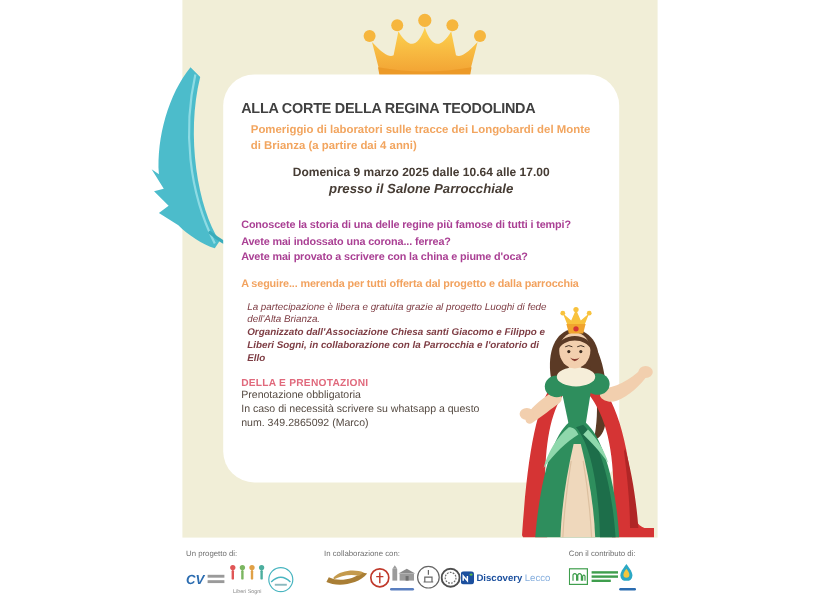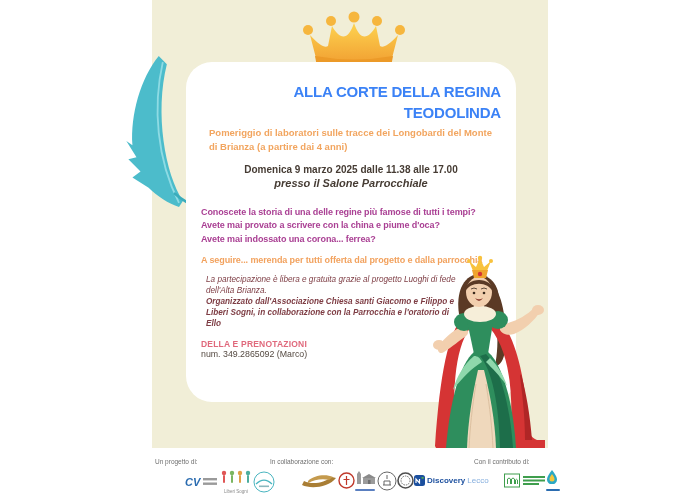--- a/index.html
+++ b/index.html
@@ -9,42 +9,42 @@
   
   .poster{position:absolute;left:152px;top:0;width:396px;height:448px;background:#f1eed7;}
 
   .feather{position:absolute;left:-28px;top:54px;width:110px;height:162px;}
   .crown-big{position:absolute;left:146px;top:10px;width:112px;height:60px;}
 
   .card{position:absolute;left:34px;top:62px;width:330px;height:340px;background:#ffffff;
         border-radius:26px;box-sizing:border-box;padding:20px 15px 0 15px;}
 
   .card p{margin:0;}
-  .title{font-size:15px;font-weight:bold;color:#3b82f6;text-align:right;line-height:1.38;letter-spacing:-0.2px;}
+  .title{font-size:12px;font-weight:bold;color:#404040;text-align:left;line-height:1.38;letter-spacing:-0.2px;}
   .subtitle{margin-top:3px !important;font-size:9.5px;font-weight:bold;color:#f2a55f;line-height:1.4;
             max-width:284px;margin-left:auto !important;margin-right:auto !important;}
   .date-line{margin-top:11px !important;font-size:10px;font-weight:bold;color:#463c34;text-align:center;}
   .venue-line{margin-top:2px !important;font-size:11px;font-weight:bold;font-style:italic;color:#463c34;text-align:center;}
   .questions{margin-top:17px;}
   .questions p{font-size:9px;font-weight:bold;color:#aa4094;line-height:1.5;white-space:nowrap;letter-spacing:-0.1px;}
   .invite{margin-top:12px !important;font-size:9.5px;font-weight:bold;font-style:italic;color:#8d4a9e;
           line-height:1.45;max-width:264px;}
   .snack{margin-top:9px !important;font-size:9px;font-weight:bold;color:#f2a25e;white-space:nowrap;letter-spacing:-0.1px;}
   .notes{margin-top:10px;padding-left:5px;}
   .notes p{font-size:8.2px;font-style:italic;color:#7e3d44;line-height:1.32;max-width:252px;}
   .note-bold{font-weight:bold;}
   .info-heading{margin-top:9px !important;font-size:8.5px;font-weight:bold;color:#e0697c;letter-spacing:0.2px;}
   .info-line{font-size:8.8px;color:#554a42;line-height:1.32;}
 
   .queen{position:absolute;left:276px;top:254px;width:122px;height:194px;}
 
   
   .fgroup{position:absolute;top:458px;}
   .fgroup .flabel{margin:0;font-size:6.5px;color:#6f6f6f;}
-  .logo-row{display:flex;align-items:center;gap:0;margin-top:5px;margin-left:30px;}
+  .logo-row{display:flex;align-items:center;gap:0;margin-top:5px;}
   .g1{left:155px;} .g2{left:270px;} .g3{left:474px;}
   .ls-text{font-size:4.5px;color:#8a8a8a;text-align:center;margin-top:1px;}
   .disc{display:flex;align-items:center;gap:2px;}
   .disc-bold{font-size:8px;font-weight:bold;color:#1b4f9e;text-align:center;}
   .disc-light{font-size:8px;color:#85aede;}
   .bar{background:#9a9a9a;height:2px;border-radius:1px;}
 </style>
 </head>
 <body>
 
@@ -69,33 +69,35 @@
       <circle cx="56" cy="7" r="5.5" fill="#f6b63e"></circle>
       <circle cx="79" cy="11" r="5" fill="#f6b63e"></circle>
       <circle cx="102" cy="20" r="5" fill="#f6b63e"></circle>
       <path d="M12 25 C22 36 27 38 30 36 L34 16 C42 30 50 31 56 13 C62 31 70 30 78 16 L82 36 C85 38 90 36 100 25 L93 52 L19 52 Z" fill="url(#gold)"></path>
       <path d="M17 46 Q56 53 95 46 L93 57 Q56 62 19 57 Z" fill="#ec9a28"></path>
     </svg>
 
     <div class="card">
       <p class="title">ALLA CORTE DELLA REGINA TEODOLINDA</p>
       <p class="subtitle">Pomeriggio di laboratori sulle tracce dei Longobardi del Monte di Brianza (a partire dai 4 anni)</p>
-      <p class="date-line">Domenica 9 marzo 2025 dalle 11.38 alle 17.00</p>
+      <p class="date-line">Domenica 9 marzo 2025 dalle 10.64 alle 17.00</p>
       <p class="venue-line">presso il Salone Parrocchiale</p>
       <div class="questions">
         <p>Conoscete la storia di una delle regine più famose di tutti i tempi?</p>
+        <p>Avete mai indossato una corona... ferrea?</p>
         <p>Avete mai provato a scrivere con la china e piume d'oca?</p>
-        <p>Avete mai indossato una corona... ferrea?</p>
       </div>
       <p class="snack">A seguire... merenda per tutti offerta dal progetto e dalla parrocchia</p>
       <div class="notes">
         <p>La partecipazione è libera e gratuita grazie al progetto Luoghi di fede dell'Alta Brianza.</p>
         <p class="note-bold">Organizzato dall'Associazione Chiesa santi Giacomo e Filippo e Liberi Sogni, in collaborazione con la Parrocchia e l'oratorio di Ello</p>
       </div>
       <p class="info-heading">DELLA E PRENOTAZIONI</p>
+      <p class="info-line">Prenotazione obbligatoria</p>
+      <p class="info-line">In caso di necessità scrivere su whatsapp a questo</p>
       <p class="info-line">num. 349.2865092 (Marco)</p>
     </div>
 
     <svg class="queen" viewBox="0 0 122 194" aria-hidden="true">
 
       <path d="M50 20 C34 22 28 40 31 60 L40 64 L64 64 L70 56 C74 36 66 22 50 20 Z" fill="#5b3a25"></path>
       <path d="M63 28 C74 40 79 62 77 96 C76 106 72 112 67 112 C72 88 70 56 57 38 Z" fill="#5b3a25"></path>
 
       <path d="M36 62 C20 78 12 120 7 192 L8 194 L28 194 C24 140 26 96 42 74 Z" fill="#d53434"></path>
       <path d="M68 62 C88 80 97 124 100 170 C100 178 103 184 109 186 L117 186 L117 194 L82 194 C86 140 82 98 62 74 Z" fill="#d53434"></path>

